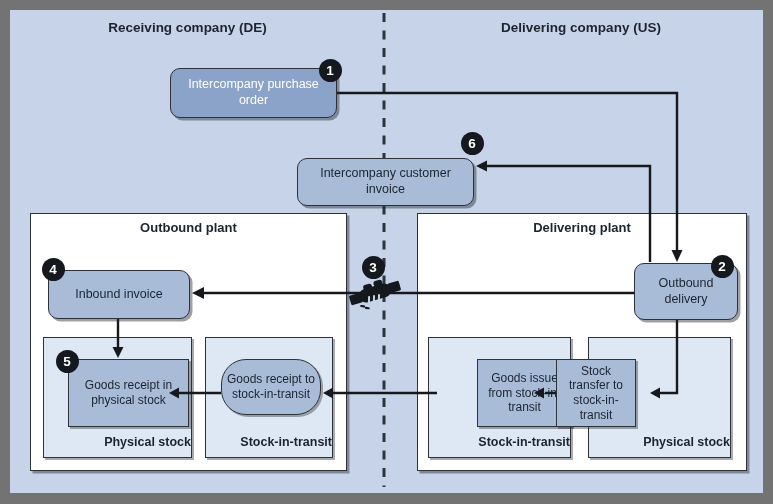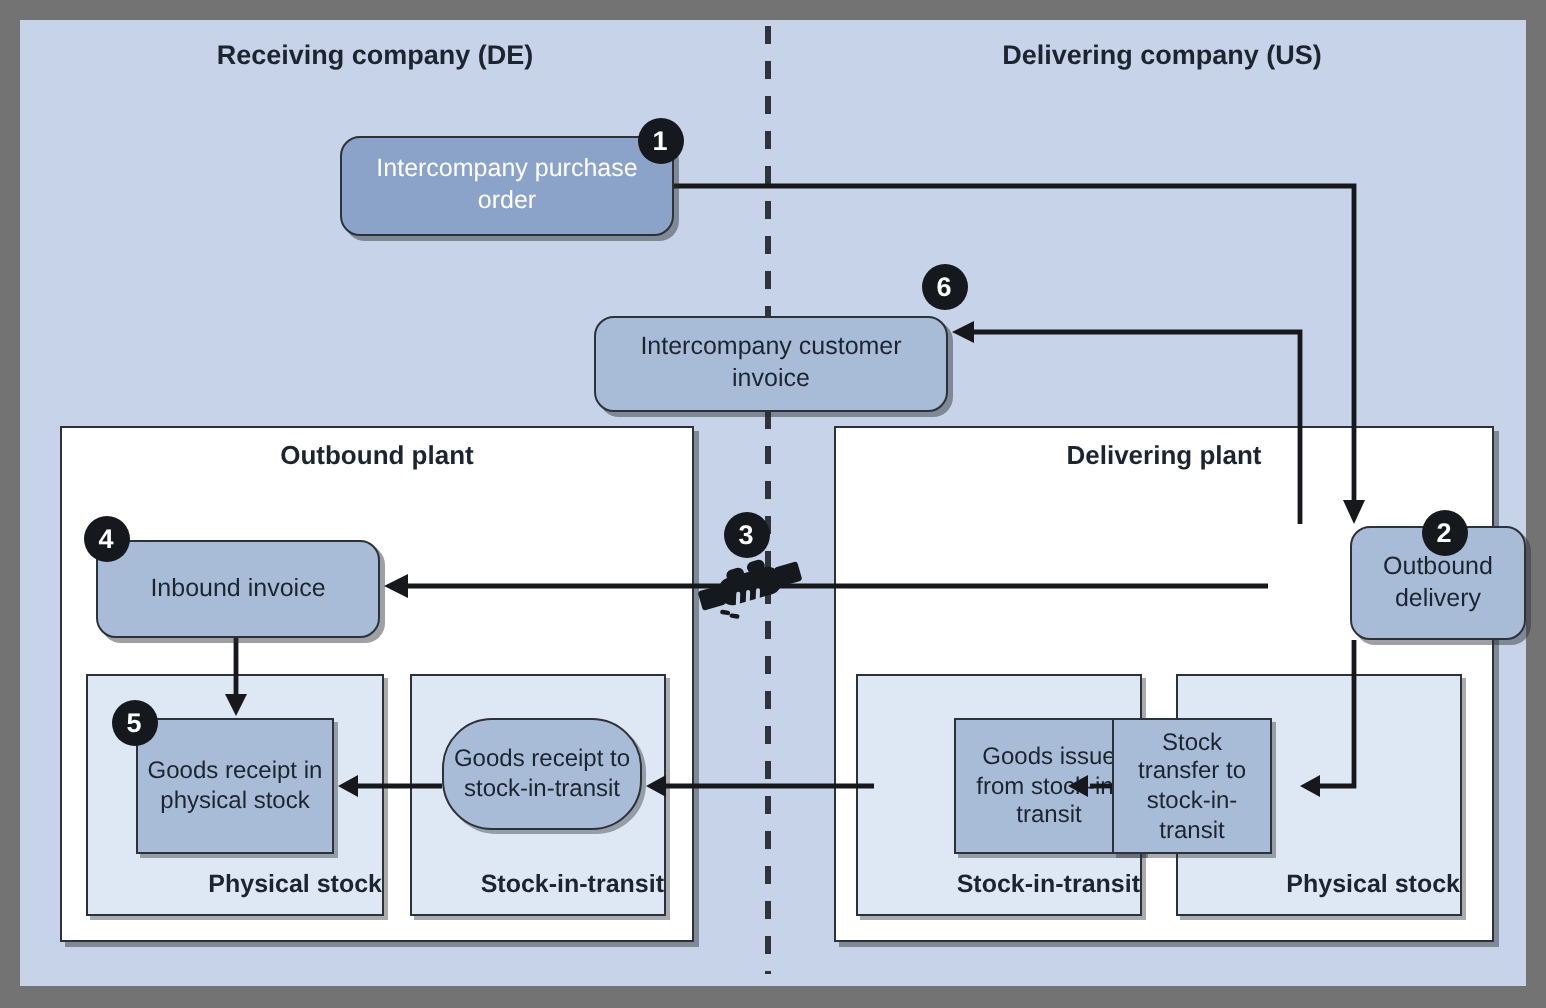--- a/index.html
+++ b/index.html
@@ -60,21 +60,21 @@
   <div class="panel" style="left:417px;top:213px;width:328px;height:256px;">
     <div class="ptitle">Delivering plant</div>
   </div>
   <div class="area" style="left:428px;top:337px;width:141px;height:119px;">
     <div class="alabel">Stock-in-transit</div>
   </div>
   <div class="area" style="left:588px;top:337px;width:141px;height:119px;">
     <div class="alabel">Physical stock</div>
   </div>
 
-  <div class="ibox" style="left:68px;top:359px;width:99px;height:68px;">Goods receipt in physical stock</div>
+  <div class="ibox" style="left:68px;top:359px;width:121px;height:68px;">Goods receipt in physical stock</div>
   <div class="ibox" style="left:221px;top:359px;width:100px;height:56px;border-radius:25px;">Goods receipt to stock-in-transit</div>
   <div class="ibox" style="left:437px;top:359px;width:95px;height:68px;margin-left:40px;">Goods issue from stock-in-transit</div>
   <div class="ibox" style="left:556px;top:359px;width:80px;height:68px;">Stock transfer to stock-in-transit</div>
 
   <svg id="connectors" class="svglayer">
     <g stroke="#16181c" stroke-width="2.4" fill="none">
       <path d="M337 93 H677 V251"></path>
       <path d="M650 262 V166 H486"></path>
       <path d="M634 293 H201" stroke-width="2.6"></path>
       <path d="M118 319 V349"></path>
@@ -91,21 +91,21 @@
       <polygon points="650,393 660,387.5 660,398.5"></polygon>
       <polygon points="534,393 544,387.5 544,398.5"></polygon>
       <polygon points="323,393 333,387.5 333,398.5"></polygon>
       <polygon points="169,393 179,387.5 179,398.5"></polygon>
     </g>
   </svg>
 
   <div class="rbox dark" style="left:170px;top:68px;width:167px;height:50px;">Intercompany purchase order</div>
   <div class="rbox light" style="left:297px;top:142px;width:177px;height:48px;margin-top:16px;">Intercompany customer invoice</div>
   <div class="rbox light" style="left:48px;top:270px;width:142px;height:49px;">Inbound invoice</div>
-  <div class="rbox light" style="left:634px;top:263px;width:88px;height:57px;margin-left:41px;">Outbound delivery</div>
+  <div class="rbox light" style="left:634px;top:263px;width:104px;height:57px;">Outbound delivery</div>
 
   <div class="badge" style="left:318.5px;top:58.5px;">1</div>
   <div class="badge" style="left:710.5px;top:254.5px;">2</div>
   <div class="badge" style="left:361.5px;top:255.5px;">3</div>
   <div class="badge" style="left:41.5px;top:257.5px;">4</div>
   <div class="badge" style="left:55.5px;top:349.5px;">5</div>
   <div class="badge" style="left:460.5px;top:131.5px;">6</div>
 
   <svg id="handshake" viewBox="0 0 52 40">
     <g transform="rotate(-16 26 20)">

